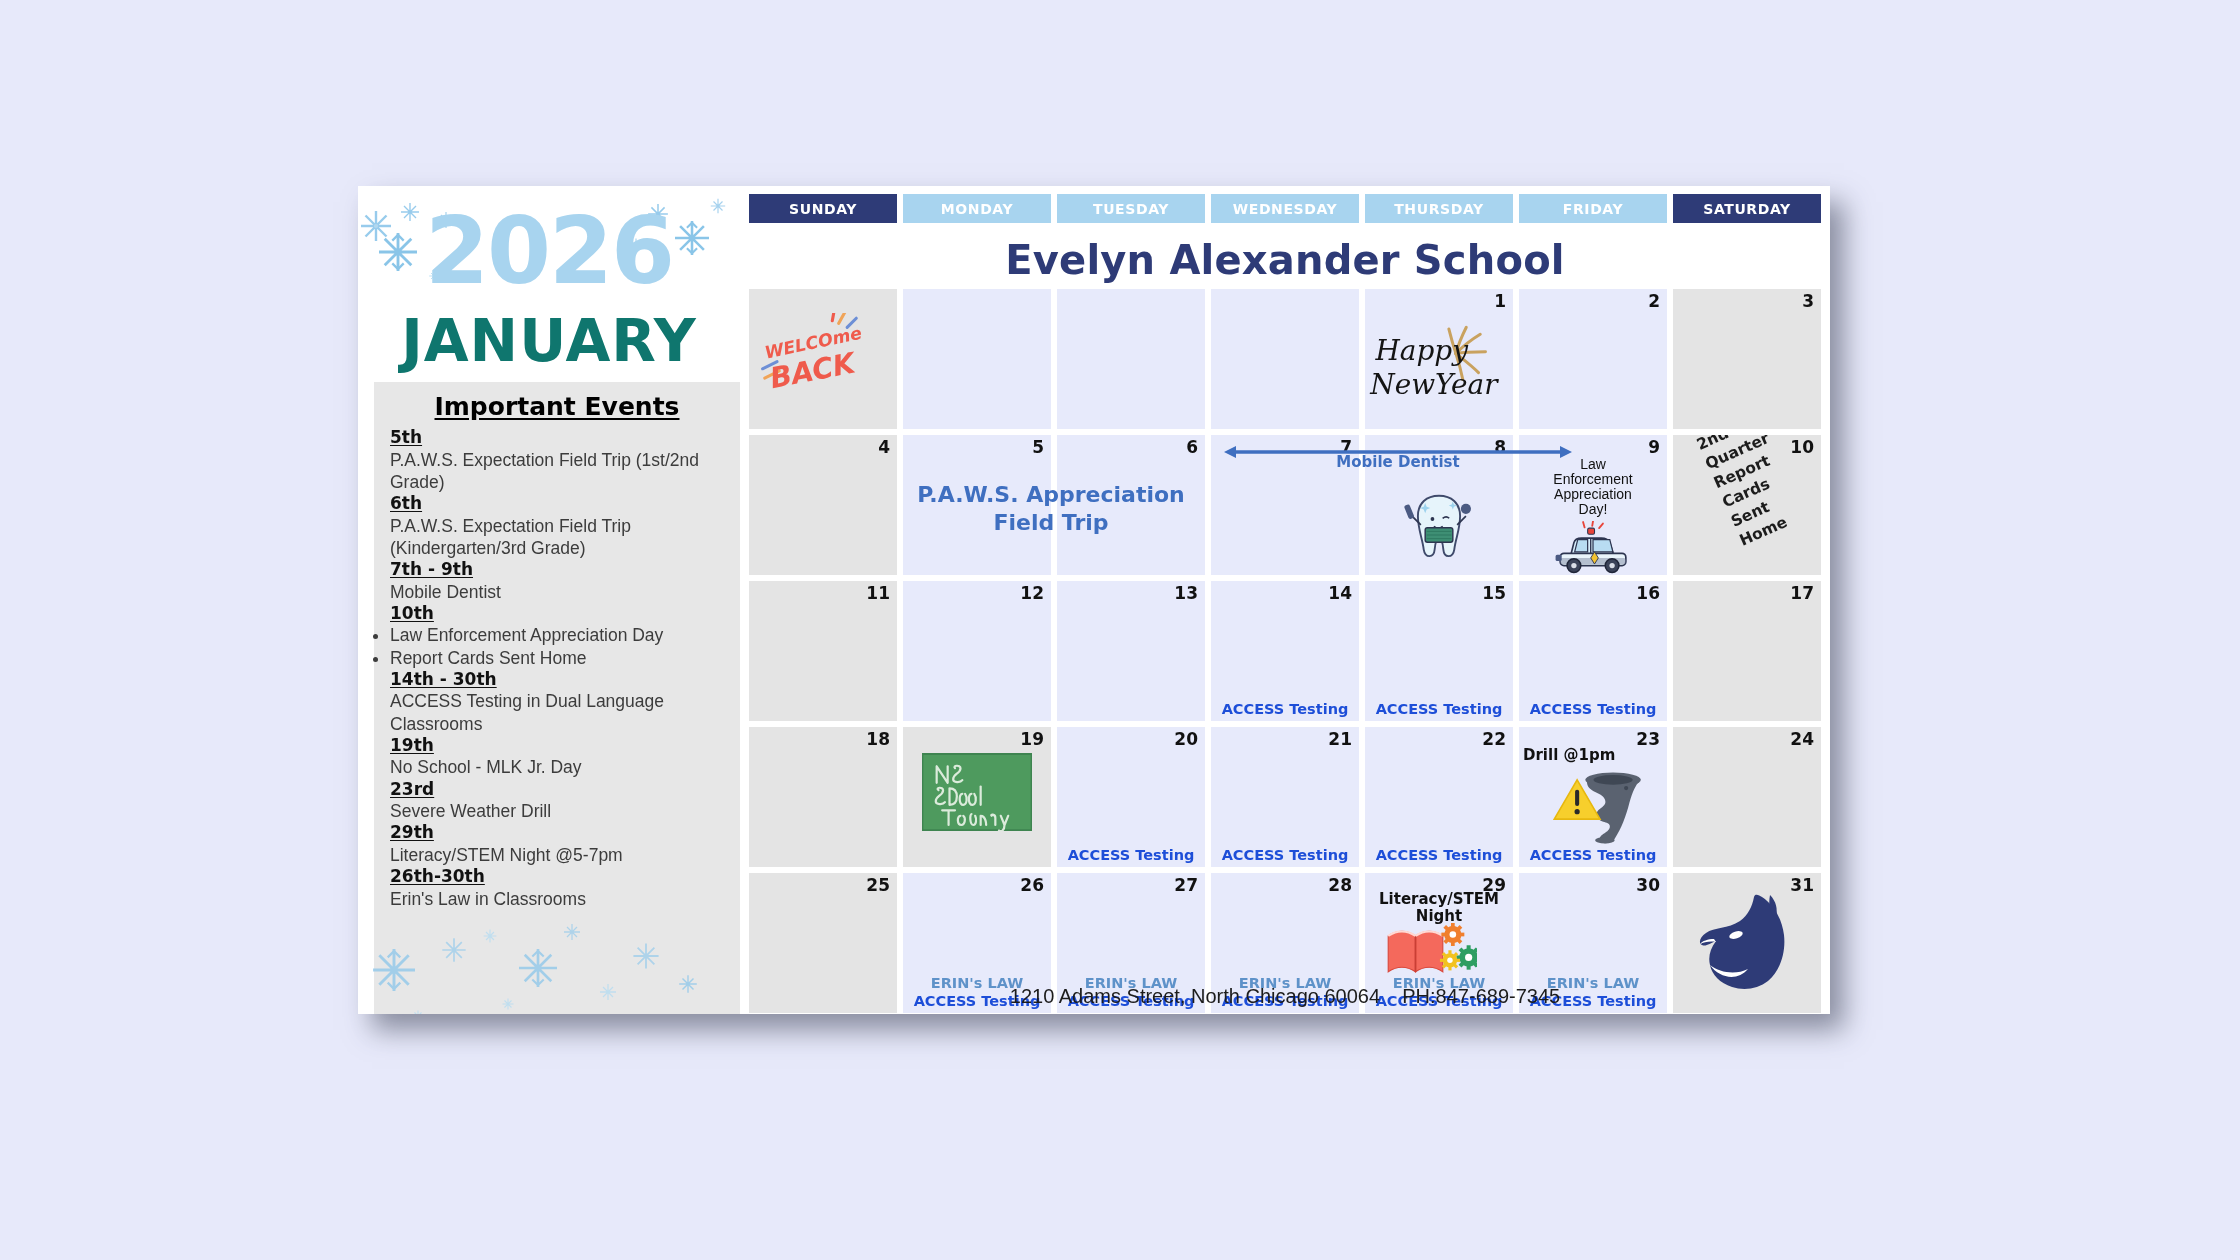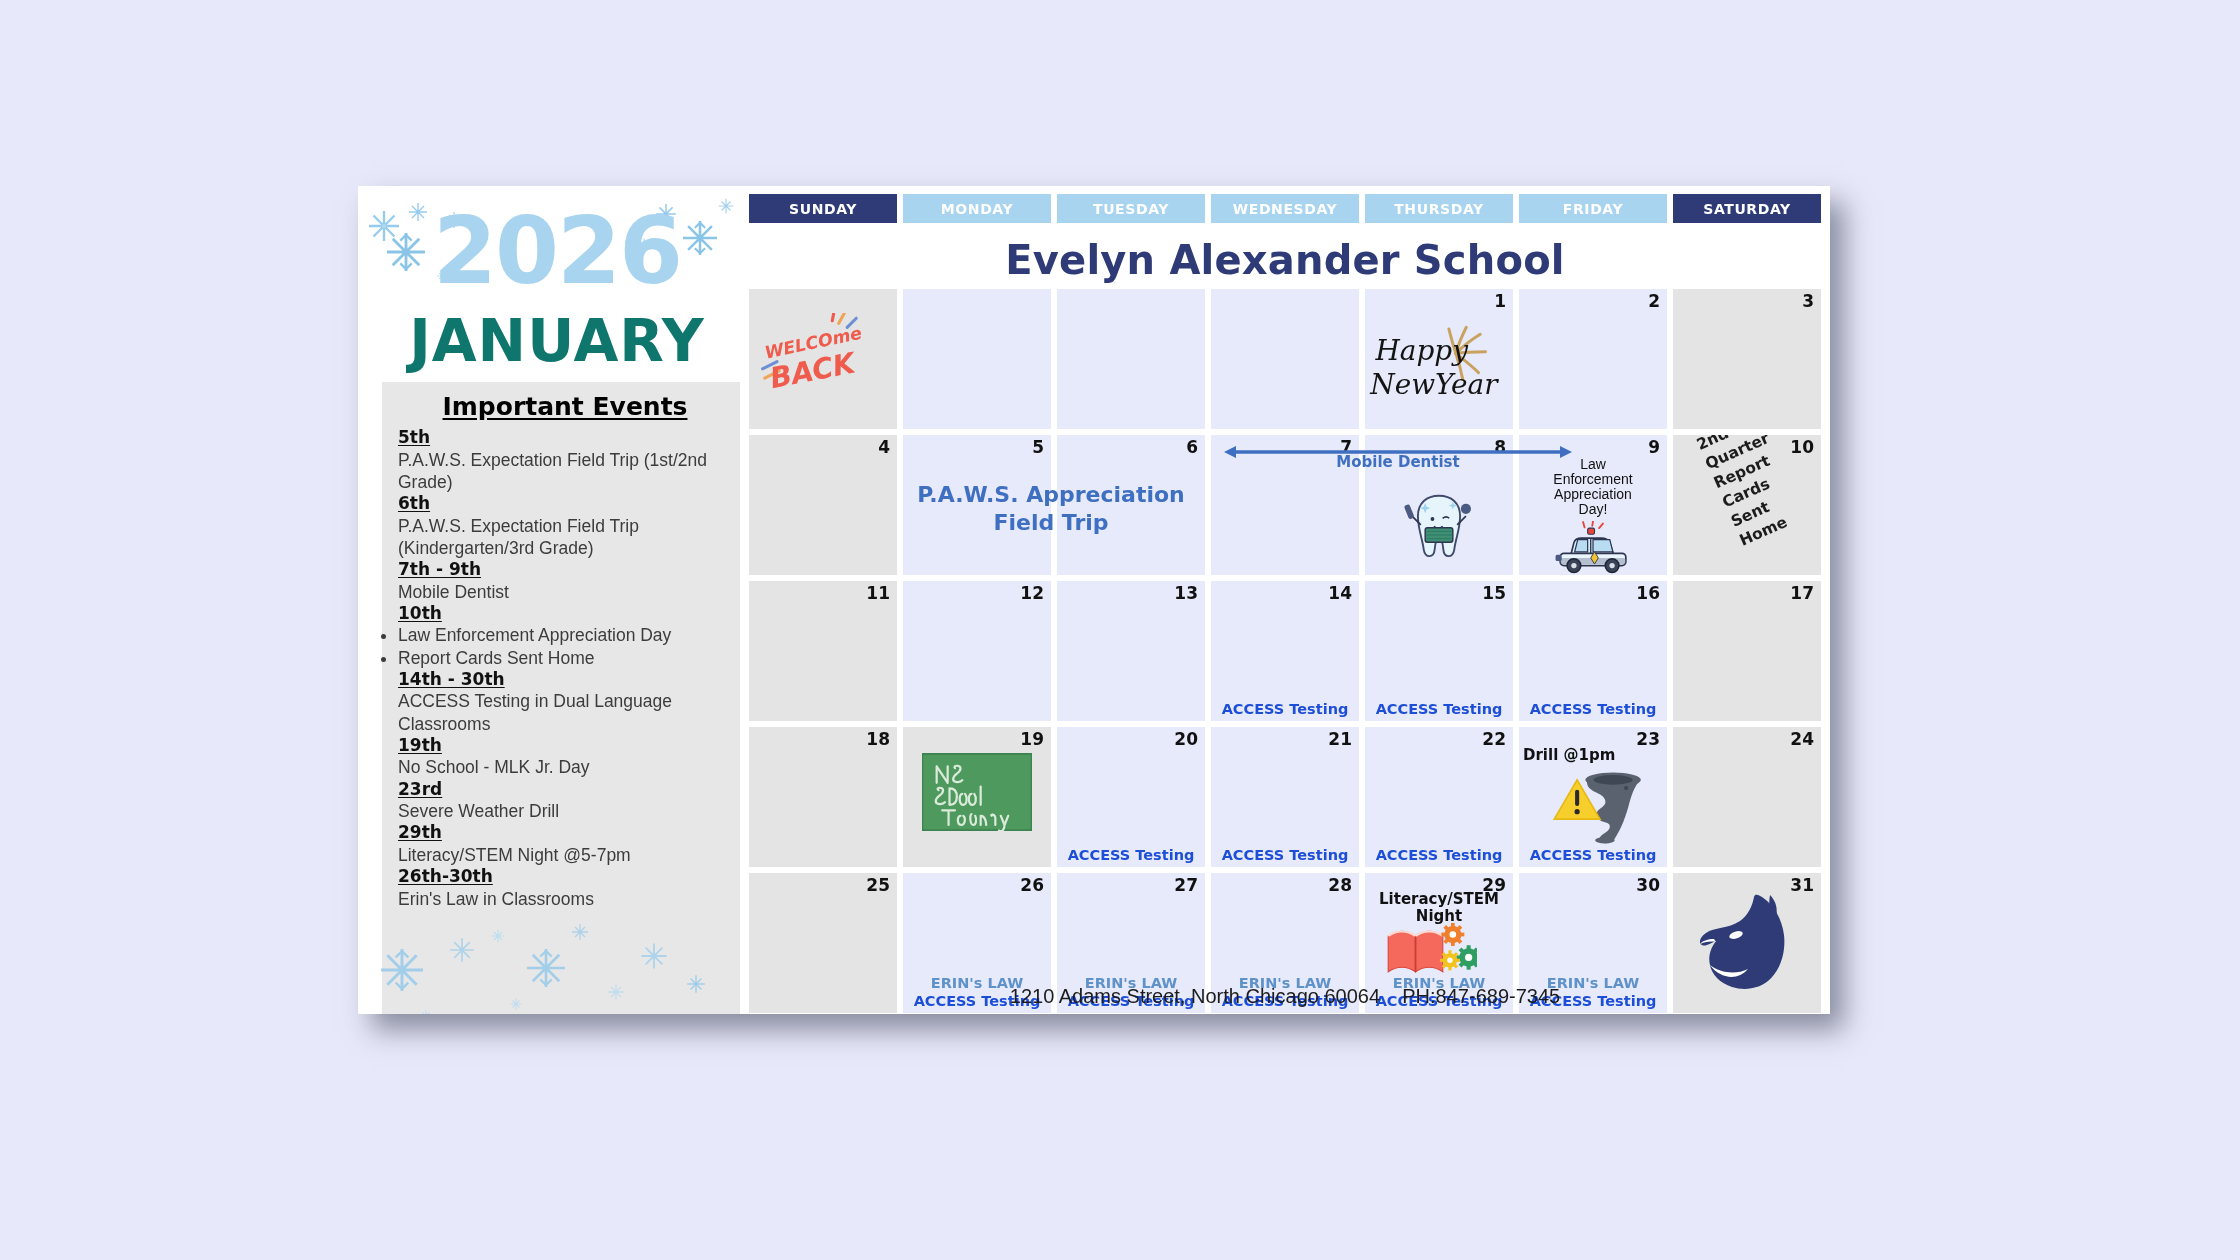--- a/index.html
+++ b/index.html
@@ -16,21 +16,21 @@
     position: absolute;
     left: 358px; top: 186px;
     width: 1472px; height: 828px;
     background: #ffffff;
     box-shadow: 14px 16px 26px rgba(60,66,86,.55);
     overflow: hidden;
   }
 
   
   #left-panel {
-    position: absolute; left: 8px; top: 0;
+    position: absolute; left: 0; top: 0;
     width: 382px; height: 858px;
     background: #ffffff;
     overflow: hidden;
   }
   .snow-top { position:absolute; left:0; top:0; width:382px; height:120px; pointer-events:none; }
   .snow-bot { position:absolute; left:0; bottom:0; width:382px; height:150px; pointer-events:none; }
 
   #year {
     position:absolute; left:0; top:24px; width:382px;
     text-align:center;

